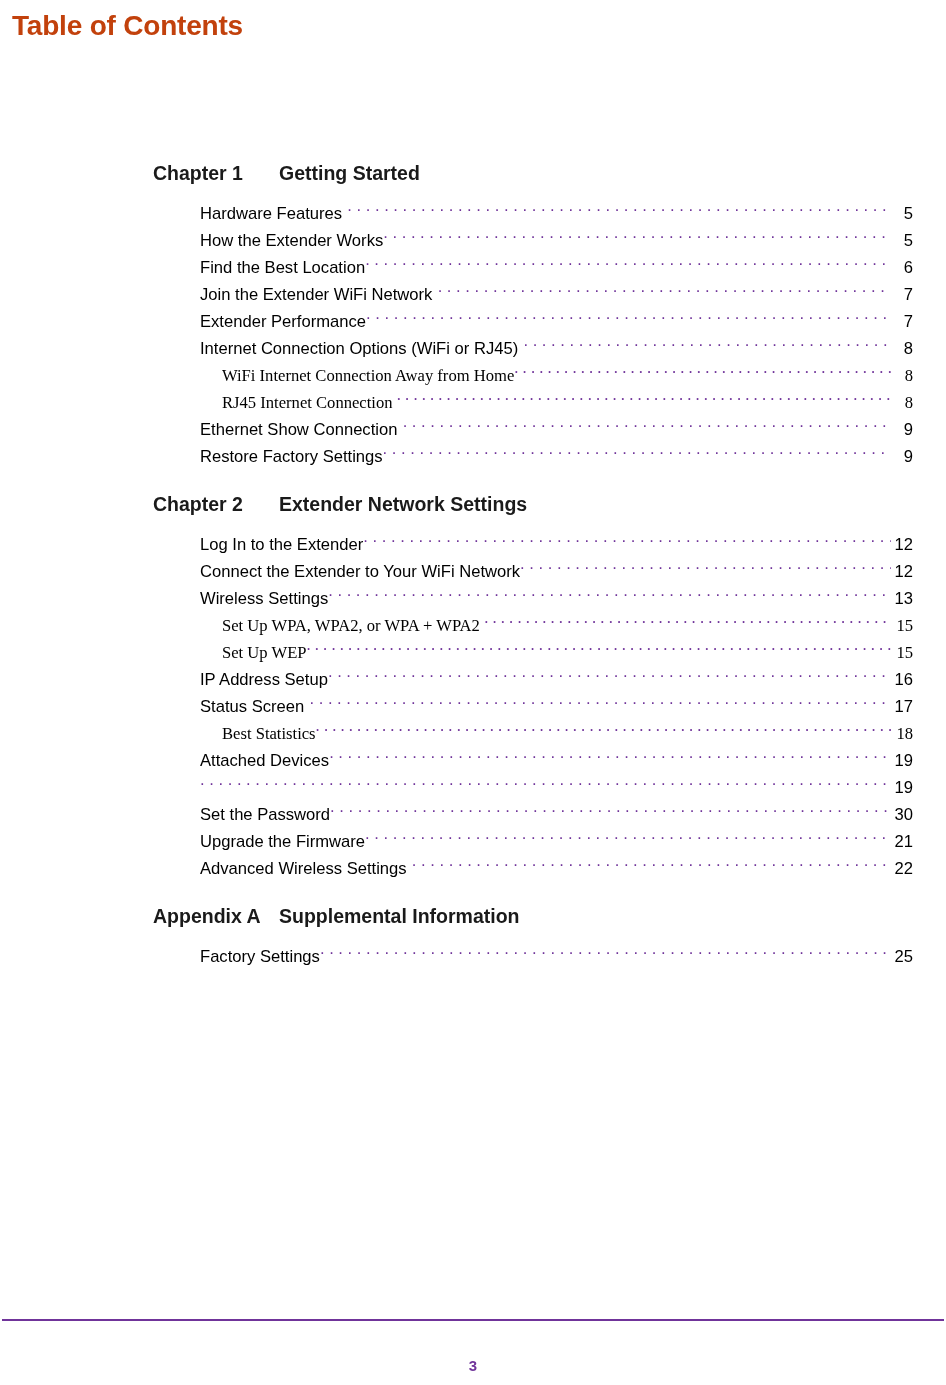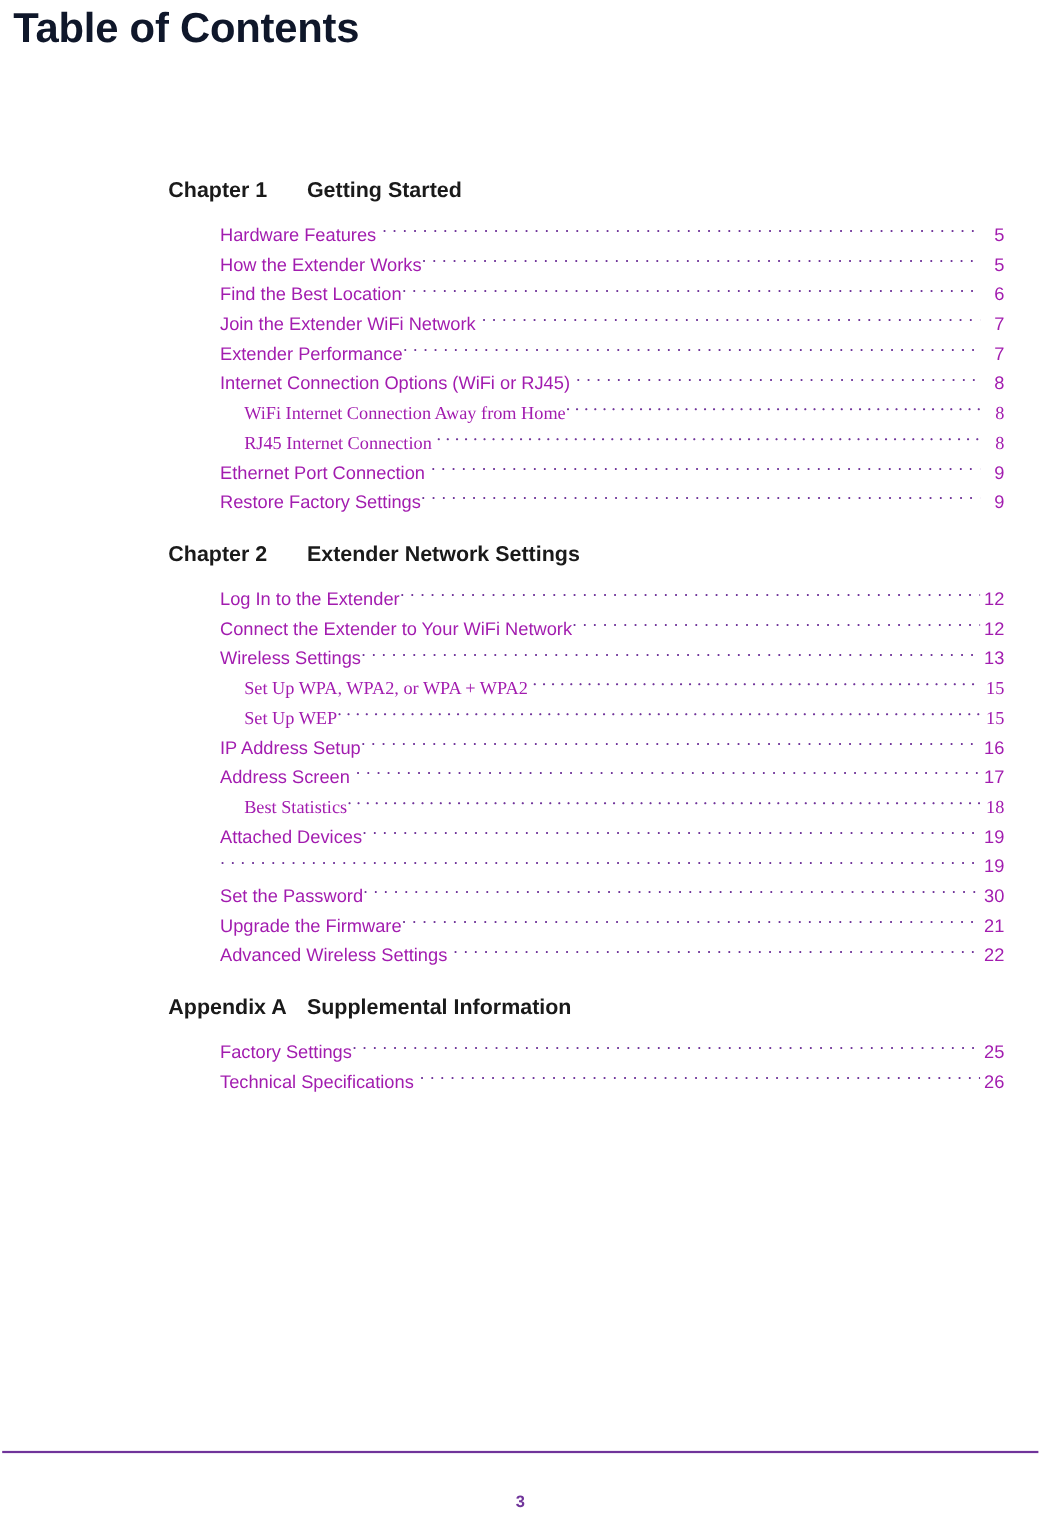--- a/index.html
+++ b/index.html
@@ -20,23 +20,23 @@
     width: 946px;
     height: 1385px;
     box-sizing: border-box;
   }
 
   
   .toc-title {
     position: absolute;
     left: 12px;
     top: 2px;
-    font-size: 38px;
+    font-size: 28px;
     font-weight: bold;
-    color: #0f172a;
+    color: #c2410c;
     letter-spacing: -0.2px;
     line-height: 48px;
     white-space: nowrap;
   }
 
   
   .toc-body {
     position: absolute;
     left: 153px;
     top: 160px;
@@ -72,21 +72,21 @@
     margin: 0;
     padding: 0;
     list-style: none;
   }
 
   .entry {
     display: flex;
     align-items: baseline;
     font-size: 16.6px;
     line-height: 27px;
-    color: #a21caf;
+    color: #000000;
     white-space: nowrap;
     margin-left: 47px;
   }
   .entry.level-2 {
     margin-left: 69px;
     font-family: Liberation Serif, serif;
   }
 
   .entry-title {
     flex: 0 0 auto;
@@ -189,21 +189,21 @@
             <span class="entry-title">WiFi Internet Connection Away from Home</span>
             <span class="entry-leader"></span>
             <span class="entry-page">8</span>
           </li>
           <li class="entry level-2 tight">
             <span class="entry-title">RJ45 Internet Connection</span>
             <span class="entry-leader"></span>
             <span class="entry-page">8</span>
           </li>
           <li class="entry level-1 tight">
-            <span class="entry-title">Ethernet Port Connection</span>
+            <span class="entry-title">Ethernet Show Connection</span>
             <span class="entry-leader"></span>
             <span class="entry-page">9</span>
           </li>
           <li class="entry level-1">
             <span class="entry-title">Restore Factory Settings</span>
             <span class="entry-leader"></span>
             <span class="entry-page">9</span>
           </li>
         </ul>
       </div>
@@ -237,21 +237,21 @@
             <span class="entry-title">Set Up WEP</span>
             <span class="entry-leader"></span>
             <span class="entry-page">15</span>
           </li>
           <li class="entry level-1">
             <span class="entry-title">IP Address Setup</span>
             <span class="entry-leader"></span>
             <span class="entry-page">16</span>
           </li>
           <li class="entry level-1 tight">
-            <span class="entry-title">Address Screen</span>
+            <span class="entry-title">Status Screen</span>
             <span class="entry-leader"></span>
             <span class="entry-page">17</span>
           </li>
           <li class="entry level-2">
             <span class="entry-title">Best Statistics</span>
             <span class="entry-leader"></span>
             <span class="entry-page">18</span>
           </li>
           <li class="entry level-1">
             <span class="entry-title">Attached Devices</span>
@@ -283,25 +283,20 @@
         <div class="section-heading">
           <span class="sec-num">Appendix A</span>
           <span class="sec-title">Supplemental Information</span>
         </div>
         <ul class="entries">
           <li class="entry level-1">
             <span class="entry-title">Factory Settings</span>
             <span class="entry-leader"></span>
             <span class="entry-page">25</span>
           </li>
-          <li class="entry level-1 tight">
-            <span class="entry-title">Technical Specifications</span>
-            <span class="entry-leader"></span>
-            <span class="entry-page">26</span>
-          </li>
         </ul>
       </div>
     </div>
 
   <div class="footer-rule"></div>
   <div class="footer-page-number">3</div>
 
 </div>
 
 </body></html>

